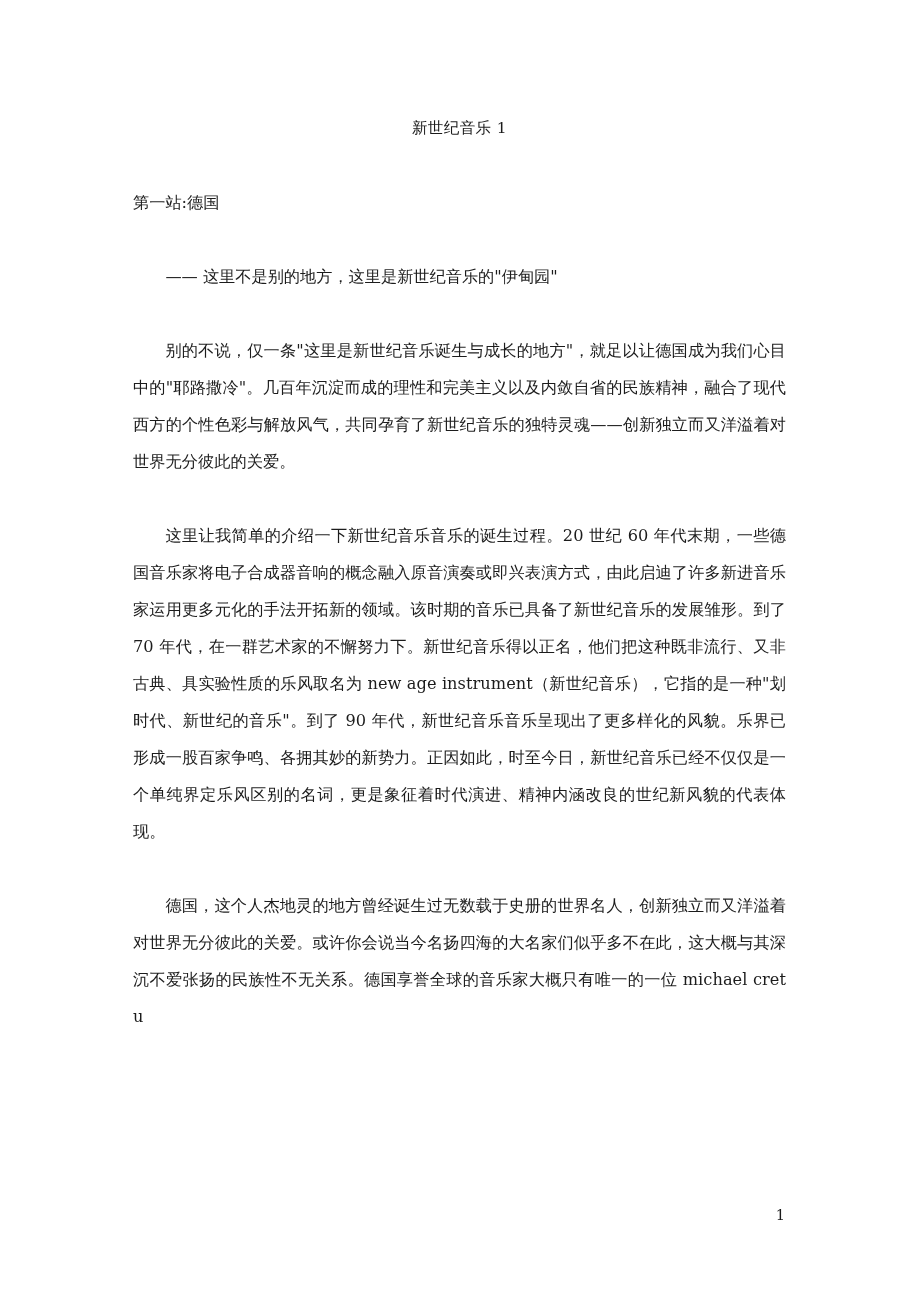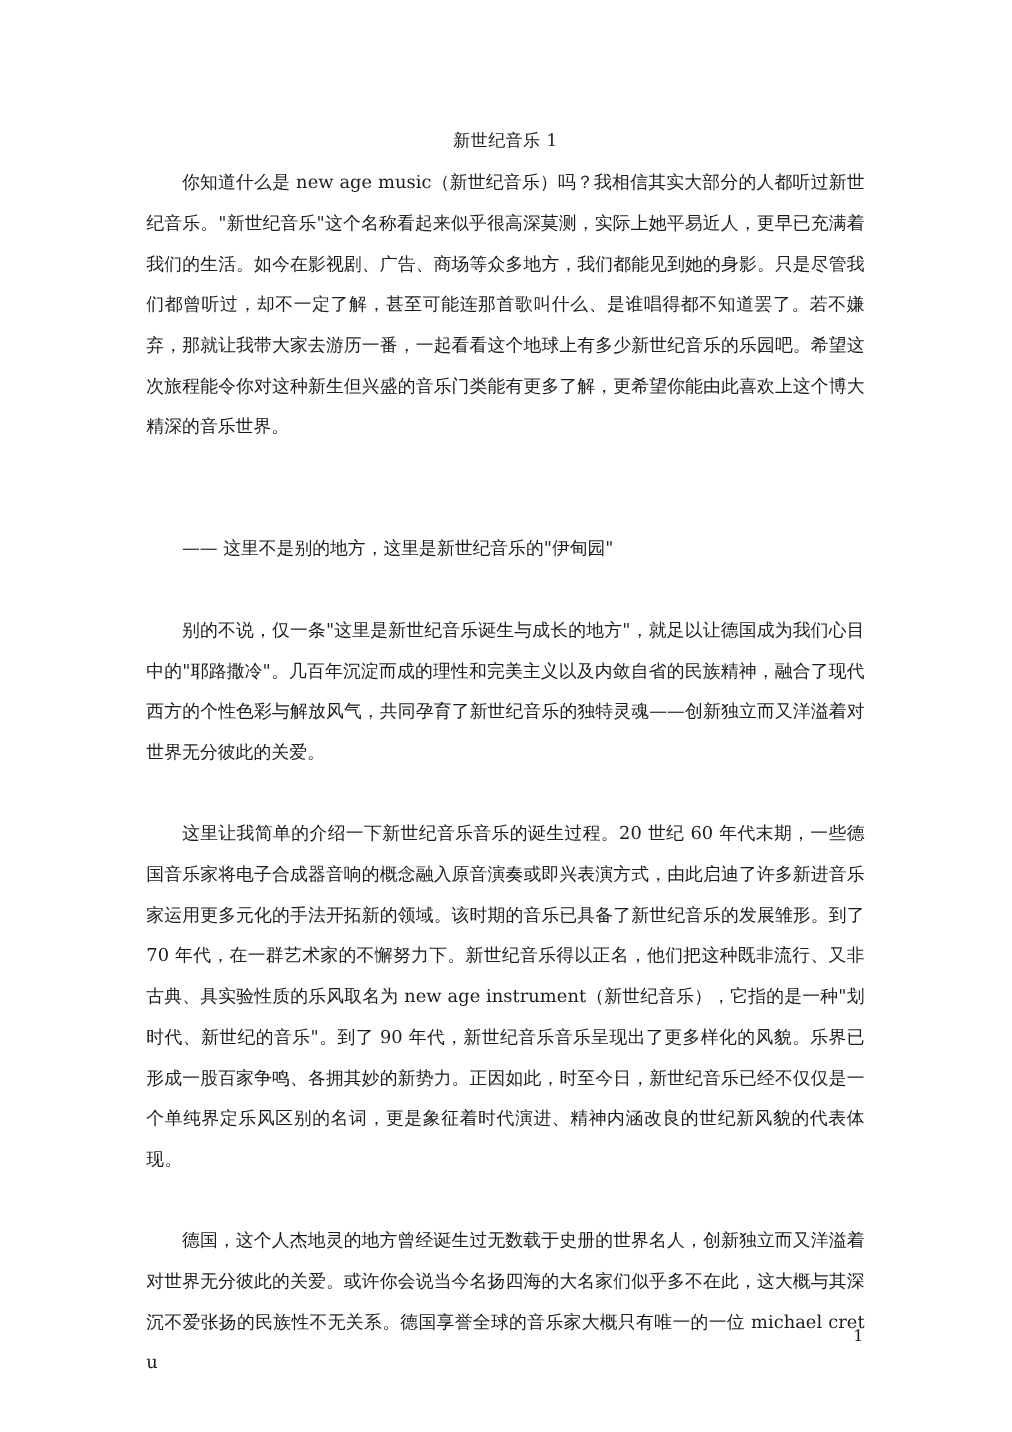--- a/index.html
+++ b/index.html
@@ -73,24 +73,24 @@
 </style>
 </head>
 <body>
 
 <div class="page">
 
   <div class="content">
 
     <div class="doc-title">新世纪音乐 1</div>
 
-    <p class="para indent">你知道什么是 new age music（新世纪音乐）吗？我相信其实大部分的人都听过新世纪音乐。"新世纪音乐"这个名称看起来似乎很高深莫测，实际上她平易近人，更早已充满着我们的生活。如今在影视剧、广告、商场等众多地方，我们都能见到她的身影。只是尽管我们都曾听过，却不一定了解，甚至可能连那首歌叫什么、是谁唱得都不知道罢了。若不嫌弃，那就让我带大家去游历一番，一起看看这个地球上有多少新世纪音乐的乐园吧。希望这次旅程能令你对这种新生但兴盛的音乐门类能有更多了解，更希望你能由此喜欢上这个博大精深的音乐世界。</p>
 
     <div class="spacer-1"></div>
 
+    <div class="section-head">第一站:德国</div>
 
     <div class="spacer-1"></div>
 
     <div class="subtitle">—— 这里不是别的地方，这里是新世纪音乐的"伊甸园"</div>
 
     <div class="spacer-1"></div>
 
     <p class="para indent">别的不说，仅一条"这里是新世纪音乐诞生与成长的地方"，就足以让德国成为我们心目中的"耶路撒冷"。几百年沉淀而成的理性和完美主义以及内敛自省的民族精神，融合了现代西方的个性色彩与解放风气，共同孕育了新世纪音乐的独特灵魂——创新独立而又洋溢着对世界无分彼此的关爱。</p>
 
     <div class="spacer-1"></div>

